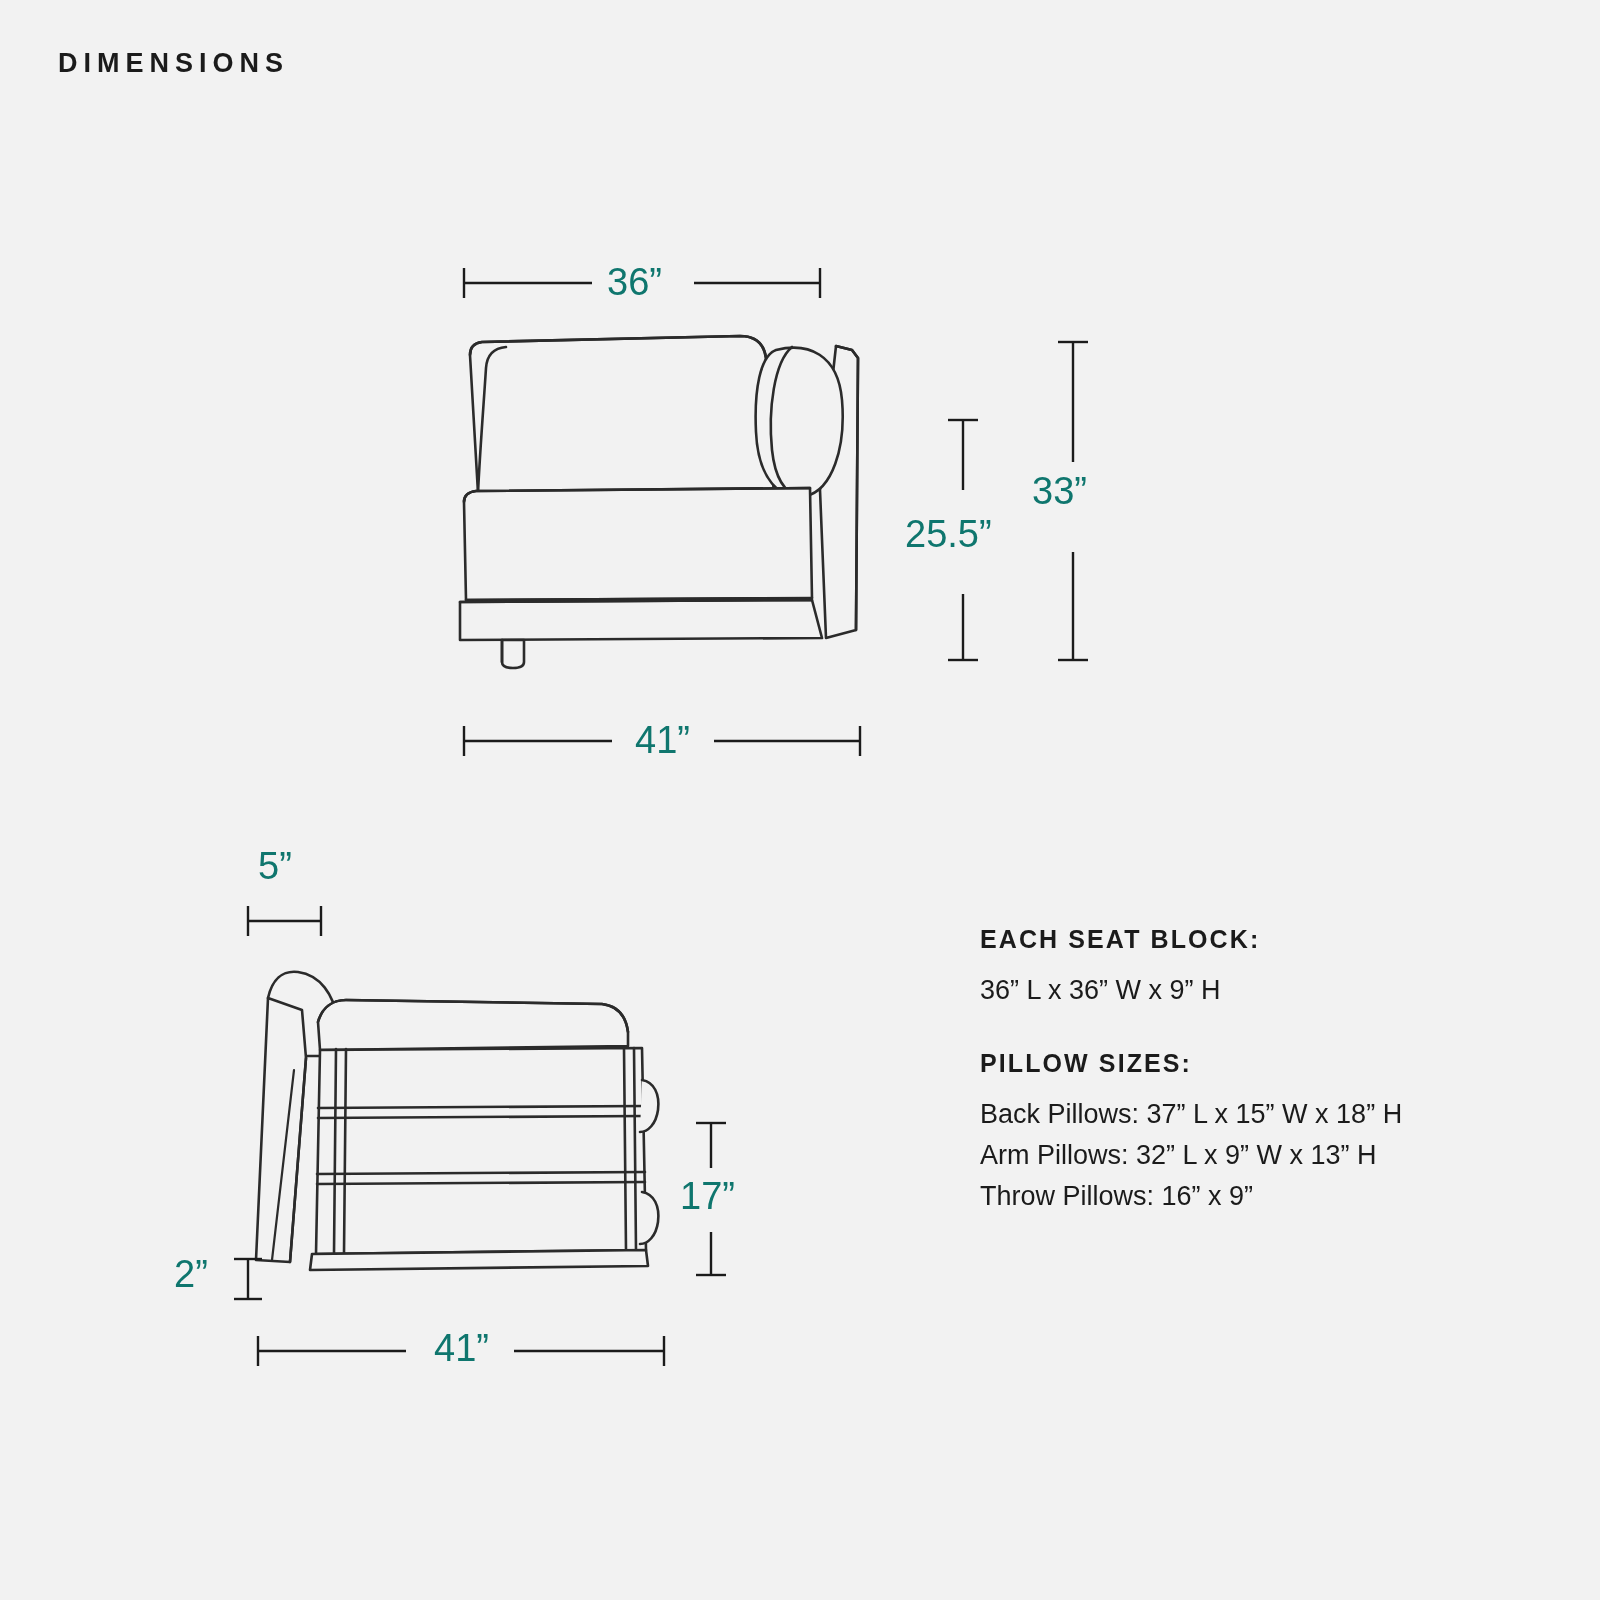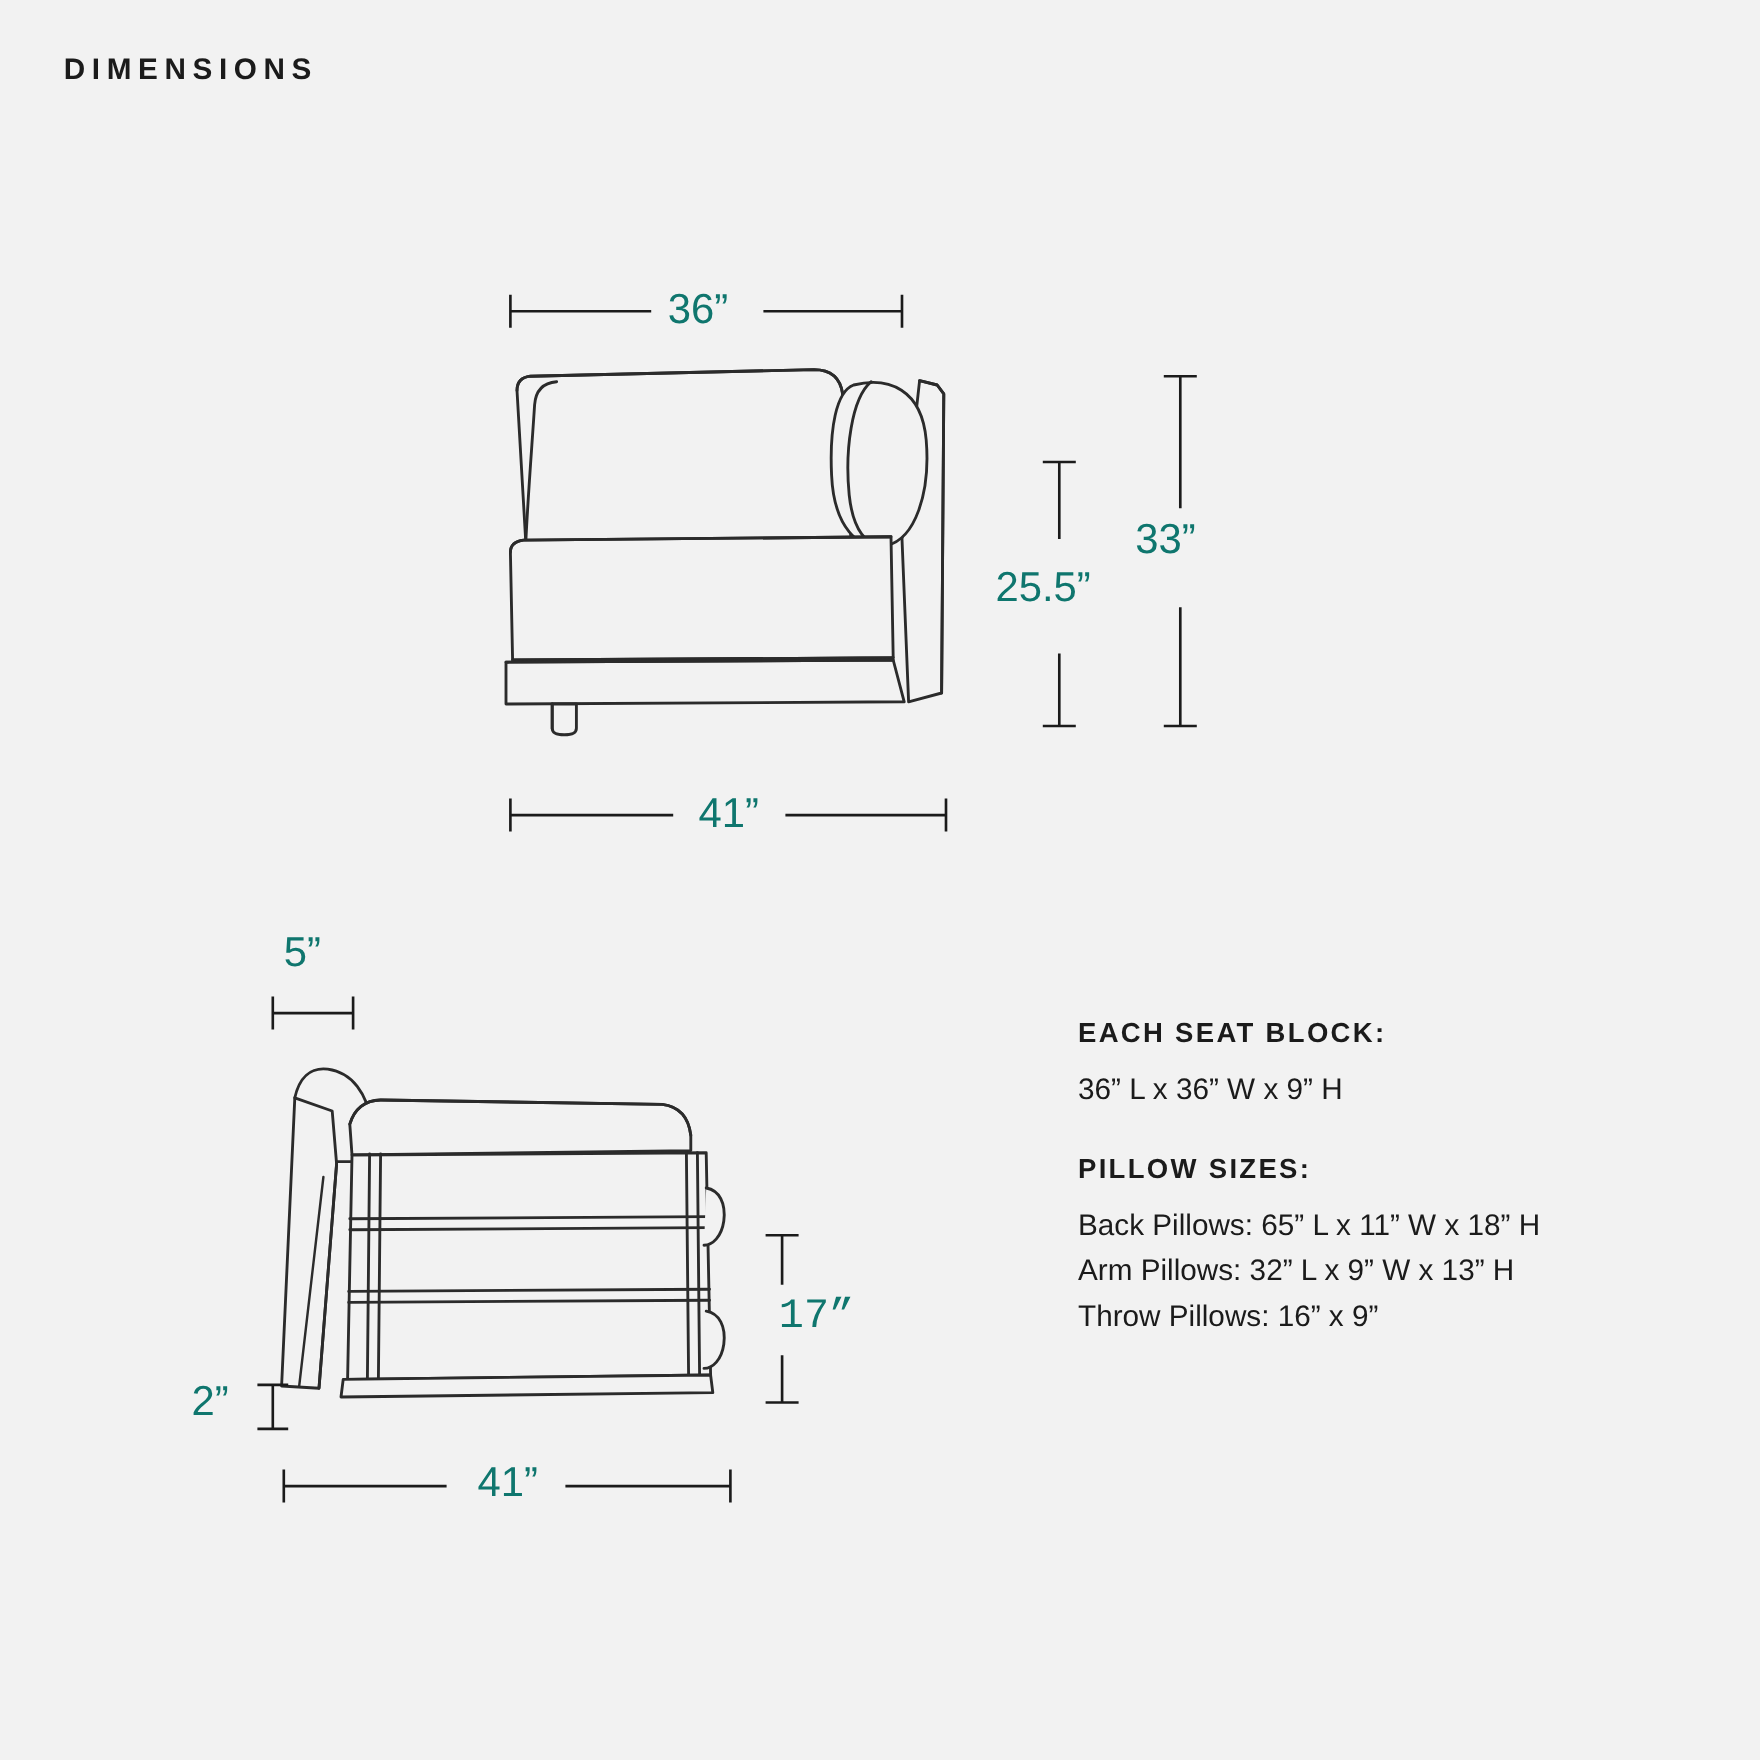--- a/index.html
+++ b/index.html
@@ -191,21 +191,21 @@
   <div class="dim-label" style="left:174px; top:1253px;">2”</div>
 
   <div class="drawing" style="left:690px; top:1120px;">
     <svg width="40" height="158" viewBox="0 0 40 158" stroke="#1b1b1b" stroke-width="2.4">
       <line x1="6" y1="3" x2="36" y2="3"></line>
       <line x1="6" y1="155" x2="36" y2="155"></line>
       <line x1="21" y1="3" x2="21" y2="48"></line>
       <line x1="21" y1="112" x2="21" y2="155"></line>
     </svg>
   </div>
-  <div class="dim-label" style="left:708px; top:1175px;font-family:Liberation Mono, monospace;">17”</div>
+  <div class="dim-label" style="left:680px; top:1175px;">17”</div>
 
   <div class="drawing" style="left:256px; top:1330px;">
     <svg width="412" height="40" viewBox="0 0 412 40" stroke="#1b1b1b" stroke-width="2.4">
       <line x1="2" y1="6" x2="2" y2="36"></line>
       <line x1="408" y1="6" x2="408" y2="36"></line>
       <line x1="2" y1="21" x2="150" y2="21"></line>
       <line x1="258" y1="21" x2="408" y2="21"></line>
     </svg>
   </div>
   <div class="dim-label" style="left:434px; top:1327px;">41”</div>
@@ -213,20 +213,20 @@
   <div class="specs">
 
     <div class="spec-block">
       <div class="spec-head">EACH SEAT BLOCK:</div>
       <div class="spec-line">36” L x 36” W x 9” H</div>
     </div>
 
 
     <div class="spec-block">
       <div class="spec-head">PILLOW SIZES:</div>
-      <div class="spec-line">Back Pillows: 65” L x 11” W x 18” H</div>
+      <div class="spec-line">Back Pillows: 37” L x 15” W x 18” H</div>
       <div class="spec-line">Arm Pillows: 32” L x 9” W x 13” H</div>
       <div class="spec-line">Throw Pillows: 16” x 9”</div>
     </div>
 
   </div>
 
 </div>
 
 </body></html>

